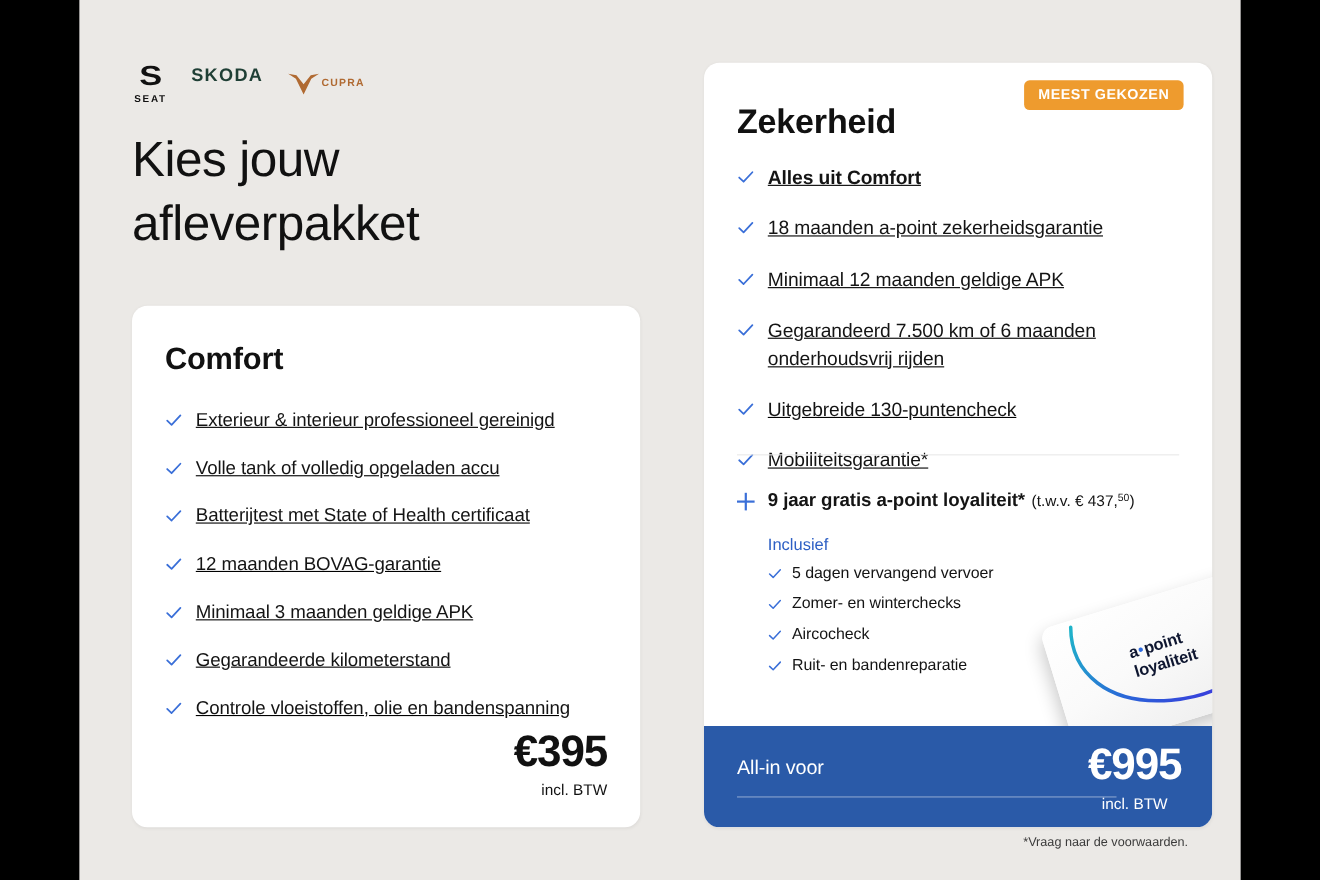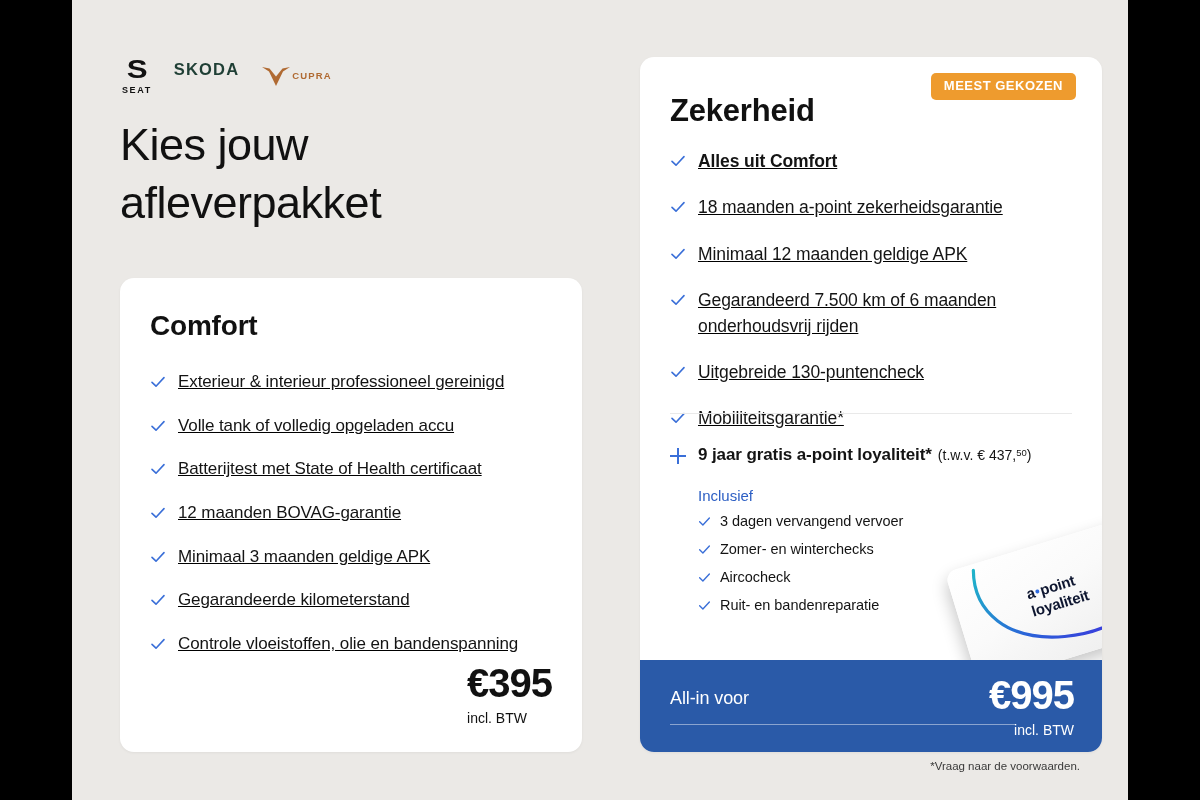--- a/index.html
+++ b/index.html
@@ -316,41 +316,41 @@
     left: 30px;
     top: 64px;
     width: 345px;
     height: 1px;
     background: rgba(255,255,255,0.45);
   }
   #zeker-price {
     position: absolute;
     right: 28px;
     top: 15px;
-    text-align: right;
+    text-align: center;
   }
   #zeker-price .amount {
     font-size: 40px;
     font-weight: 700;
     color: #FFFFFF;
     line-height: 1;
     letter-spacing: -1px;
   }
   #zeker-price .vat {
     font-size: 14px;
     color: #FFFFFF;
     margin-top: 7px;
   }
 
   
   #comfort-price {
     position: absolute;
     right: 30px;
     bottom: 26px;
-    text-align: left;
+    text-align: right;
   }
   #comfort-price .amount {
     font-size: 40px;
     font-weight: 700;
     color: #111111;
     line-height: 1;
     letter-spacing: -1px;
   }
   #comfort-price .vat {
     font-size: 14px;
@@ -555,21 +555,21 @@
         <div id="inclusief-label">Inclusief</div>
 
         <div id="sub-list">
 
           <div class="sub-feat">
             <span class="sub-check">
               <svg width="13" height="13" viewBox="0 0 16 16">
                   <path d="M2 8.4 L6 12.2 L14 3.6" fill="none" stroke="#3A6FD8" stroke-width="1.7" stroke-linecap="round" stroke-linejoin="round"></path>
                 </svg>
             </span>
-            <span class="sub-text">3 dagen vervangend vervoer</span>
+            <span class="sub-text">5 dagen vervangend vervoer</span>
           </div>
 
           <div class="sub-feat">
             <span class="sub-check">
               <svg width="13" height="13" viewBox="0 0 16 16">
                   <path d="M2 8.4 L6 12.2 L14 3.6" fill="none" stroke="#3A6FD8" stroke-width="1.7" stroke-linecap="round" stroke-linejoin="round"></path>
                 </svg>
             </span>
             <span class="sub-text">Zomer- en winterchecks</span>
           </div>

